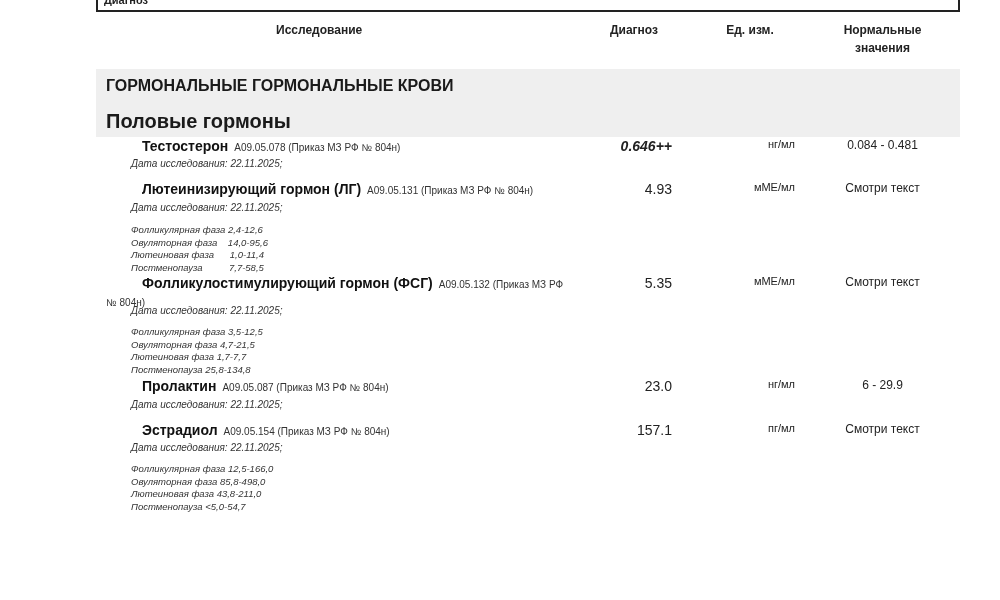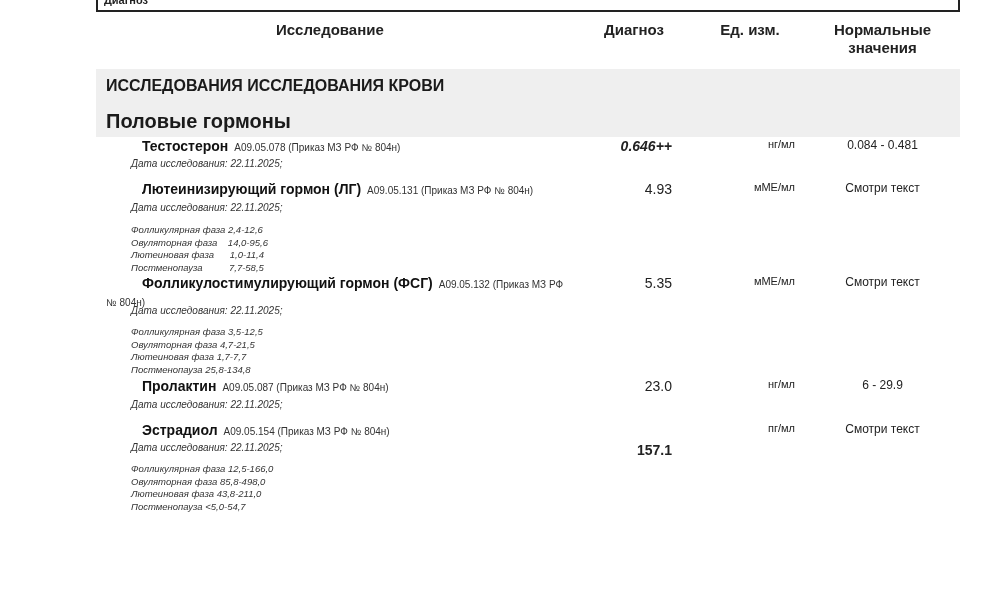--- a/index.html
+++ b/index.html
@@ -7,21 +7,21 @@
     width: 1000px; height: 600px; overflow: hidden; background: #ffffff;
     position: relative; font-family: "Liberation Sans", sans-serif; color: #111;
   }
   .diag-box {
     position: absolute; left: 96px; top: -6px; width: 864px; height: 18px;
     border: 2px solid #222; border-top: none; box-sizing: border-box;
   }
   .diag-label {
     position: absolute; left: 6px; top: 0px; font-size: 11px; font-weight: bold; color: #222;
   }
-  .hdr { position: absolute; font-weight: bold; font-size: 15px; color: #222; text-align: center; line-height: 18px; }
+  .hdr { position: absolute; font-weight: bold; font-size: 12px; color: #222; text-align: center; line-height: 18px; }
   .section-bg { position: absolute; left: 96px; top: 69px; width: 864px; height: 68px; background: #efefef; }
   .section-title { position: absolute; left: 106px; top: 77px; font-size: 16px; font-weight: bold; color: #1a1a1a; }
   .subsection-title { position: absolute; left: 106px; top: 110px; font-size: 20px; font-weight: bold; color: #1a1a1a; }
   .test-name { position: absolute; left: 106px; font-size: 14px; line-height: 16px; color: #111; width: 460px; }
   .test-name b { font-size: 14px; margin-left: 36px; }
   .code { font-size: 10px; font-weight: normal; color: #333; margin-left: 6px; }
   .date { position: absolute; left: 131px; font-size: 10px; font-style: italic; color: #333; }
   .ref { position: absolute; left: 131px; font-size: 9.5px; font-style: italic; color: #333; line-height: 12.5px; }
   .ref-row { white-space: pre; }
   .val { position: absolute; left: 590px; width: 82px; text-align: right; font-size: 14px; color: #222; }
@@ -38,21 +38,21 @@
 
 <div class="hdr" style="left:276px; top:21px;">Исследование</div>
 <div class="hdr" style="left:590px; top:21px; width:88px;">Диагноз</div>
 <div class="hdr" style="left:705px; top:21px; width:90px;">Ед. изм.</div>
 <div class="hdr" style="left:820px; top:21px; width:125px;">
   <div>Нормальные</div>
   <div>значения</div>
 </div>
 
 <div class="section-bg"></div>
-<div class="section-title">ИССЛЕДОВАНИЯ ИССЛЕДОВАНИЯ КРОВИ</div>
+<div class="section-title">ГОРМОНАЛЬНЫЕ ГОРМОНАЛЬНЫЕ КРОВИ</div>
 <div class="subsection-title">Половые гормоны</div>
 
 <div class="test-name" style="top:138px;">
   <b>Тестостерон</b><span class="code">A09.05.078 (Приказ МЗ РФ № 804н)</span>
 </div>
 <div class="date" style="top:158px;">Дата исследования: 22.11.2025;</div>
 <div class="val flag" style="top:138px;">0.646++</div>
 <div class="unit" style="top:138px;">нг/мл</div>
 <div class="norm" style="top:138px;">0.084 - 0.481</div>
 
@@ -95,15 +95,15 @@
 <div class="test-name" style="top:422px;">
   <b>Эстрадиол</b><span class="code">A09.05.154 (Приказ МЗ РФ № 804н)</span>
 </div>
 <div class="date" style="top:442px;">Дата исследования: 22.11.2025;</div>
 <div class="ref" style="top:463px;">
   <div class="ref-row">Фолликулярная фаза 12,5-166,0</div>
   <div class="ref-row">Овуляторная фаза 85,8-498,0</div>
   <div class="ref-row">Лютеиновая фаза 43,8-211,0</div>
   <div class="ref-row">Постменопауза &lt;5,0-54,7</div>
 </div>
-<div class="val" style="top:442px;font-weight:bold;">157.1</div>
+<div class="val" style="top:422px;">157.1</div>
 <div class="unit" style="top:422px;">пг/мл</div>
 <div class="norm" style="top:422px;">Смотри текст</div>
 
 </body></html>

